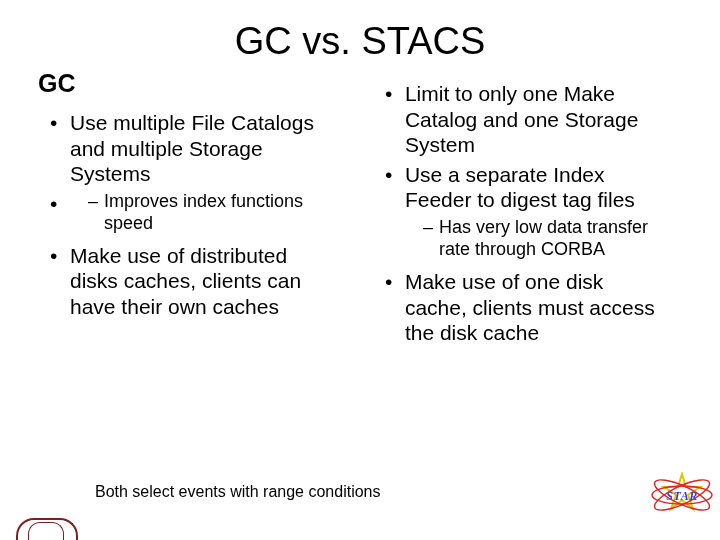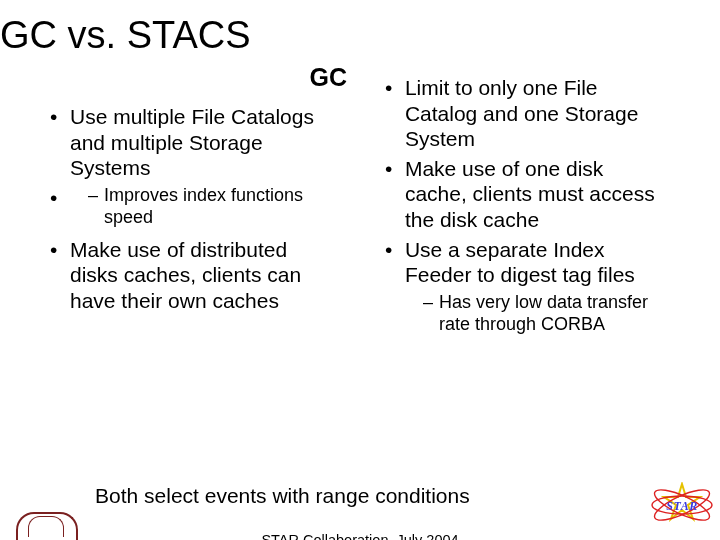--- a/index.html
+++ b/index.html
@@ -1,30 +1,30 @@
 <!DOCTYPE html>
 <html><head>
 <meta charset="utf-8">
 <style>
   html,body{margin:0;padding:0;width:720px;height:540px;background:#fff;font-family:Arial,Helvetica,sans-serif;color:#000;overflow:hidden}
   .slide{position:relative;width:720px;height:540px}
-  .title{text-align:left;font-size:38px;font-weight:400;margin-top:14px}
+  .title{text-align:center;font-size:38px;font-weight:400;margin-top:20px}
   .cols{display:flex;justify-content:space-between;padding:0 38px;margin-top:6px}
   .col{width:48%}
-  .col-title{text-align:right;font-weight:700;font-size:25px;margin-bottom:6px}
+  .col-title{text-align:left;font-weight:700;font-size:25px;margin-bottom:6px}
   ul.b1{list-style:none;padding:0;margin:12px}
   ul.b1 > li{font-size:21px;line-height:1.22;padding-left:20px;position:relative;margin-bottom:4px}
   ul.b1 > li:before{content:"•";position:absolute;left:0;top:0}
   ul.b2{list-style:none;padding:0;margin:4px 0 8px 0}
   ul.b2 > li{font-size:18px;line-height:1.22;padding-left:34px;position:relative}
   ul.b2 > li:before{content:"–";position:absolute;left:18px;top:0}
-  .common{position:absolute;left:95px;right:70px;bottom:45px;font-size:21px;line-height:1.25}
+  .common{position:absolute;left:95px;right:70px;bottom:58px;font-size:16px;line-height:1.25}
   .footer-text{position:absolute;bottom:6px;left:0;right:0;text-align:center;font-size:14.5px}
   .logo-left{position:absolute;left:12px;bottom:8px}
-  .logo-right{position:absolute;right:8px;bottom:28px}
+  .logo-right{position:absolute;right:8px;bottom:44px}
   .bkl{width:70px;height:34px}
   .bkl .arch{width:58px;height:26px;border:2px solid #7a2020;border-bottom:none;border-top-left-radius:18px;border-top-right-radius:18px;position:relative;margin-left:4px}
   .bkl .arch:after{content:"";position:absolute;left:10px;top:2px;width:34px;height:20px;border:1px solid #7a2020;border-bottom:none;border-top-left-radius:12px;border-top-right-radius:12px}
   .star-logo{width:60px;height:40px;position:relative}
   .star-logo svg{position:absolute;left:-4px;top:-4px}
   .star-logo .label{position:absolute;left:0;right:0;top:13px;text-align:center;font-size:12px;font-weight:700;font-style:italic;color:#3a3adf;font-family:"Times New Roman",serif;letter-spacing:0.5px}
 </style>
 </head>
 <body>
 
@@ -40,27 +40,27 @@
           <ul class="b2">
             <li><span>Improves index functions speed</span></li>
           </ul>
         </li>
         <li><span>Make use of distributed disks caches, clients can have their own caches</span></li>
       </ul>
     </div>
 
     <div class="col">
       <ul class="b1">
-        <li><span>Limit to only one File Catalog and one Storage System</span></li>
-        <li><span>Make use of one disk cache, clients must access the disk cache</span></li>
+        <li><span>Limit to only one Make Catalog and one Storage System</span></li>
         <li><span>Use a separate Index Feeder to digest tag files</span>
           <ul class="b2">
             <li><span>Has very low data transfer rate through CORBA</span></li>
           </ul>
         </li>
+        <li><span>Make use of one disk cache, clients must access the disk cache</span></li>
       </ul>
     </div>
   </div>
 
   <div class="common">
     <div>Both select events with range conditions</div>
   </div>
 
   <div class="footer-text">STAR Collaboration, July 2004</div>
 

